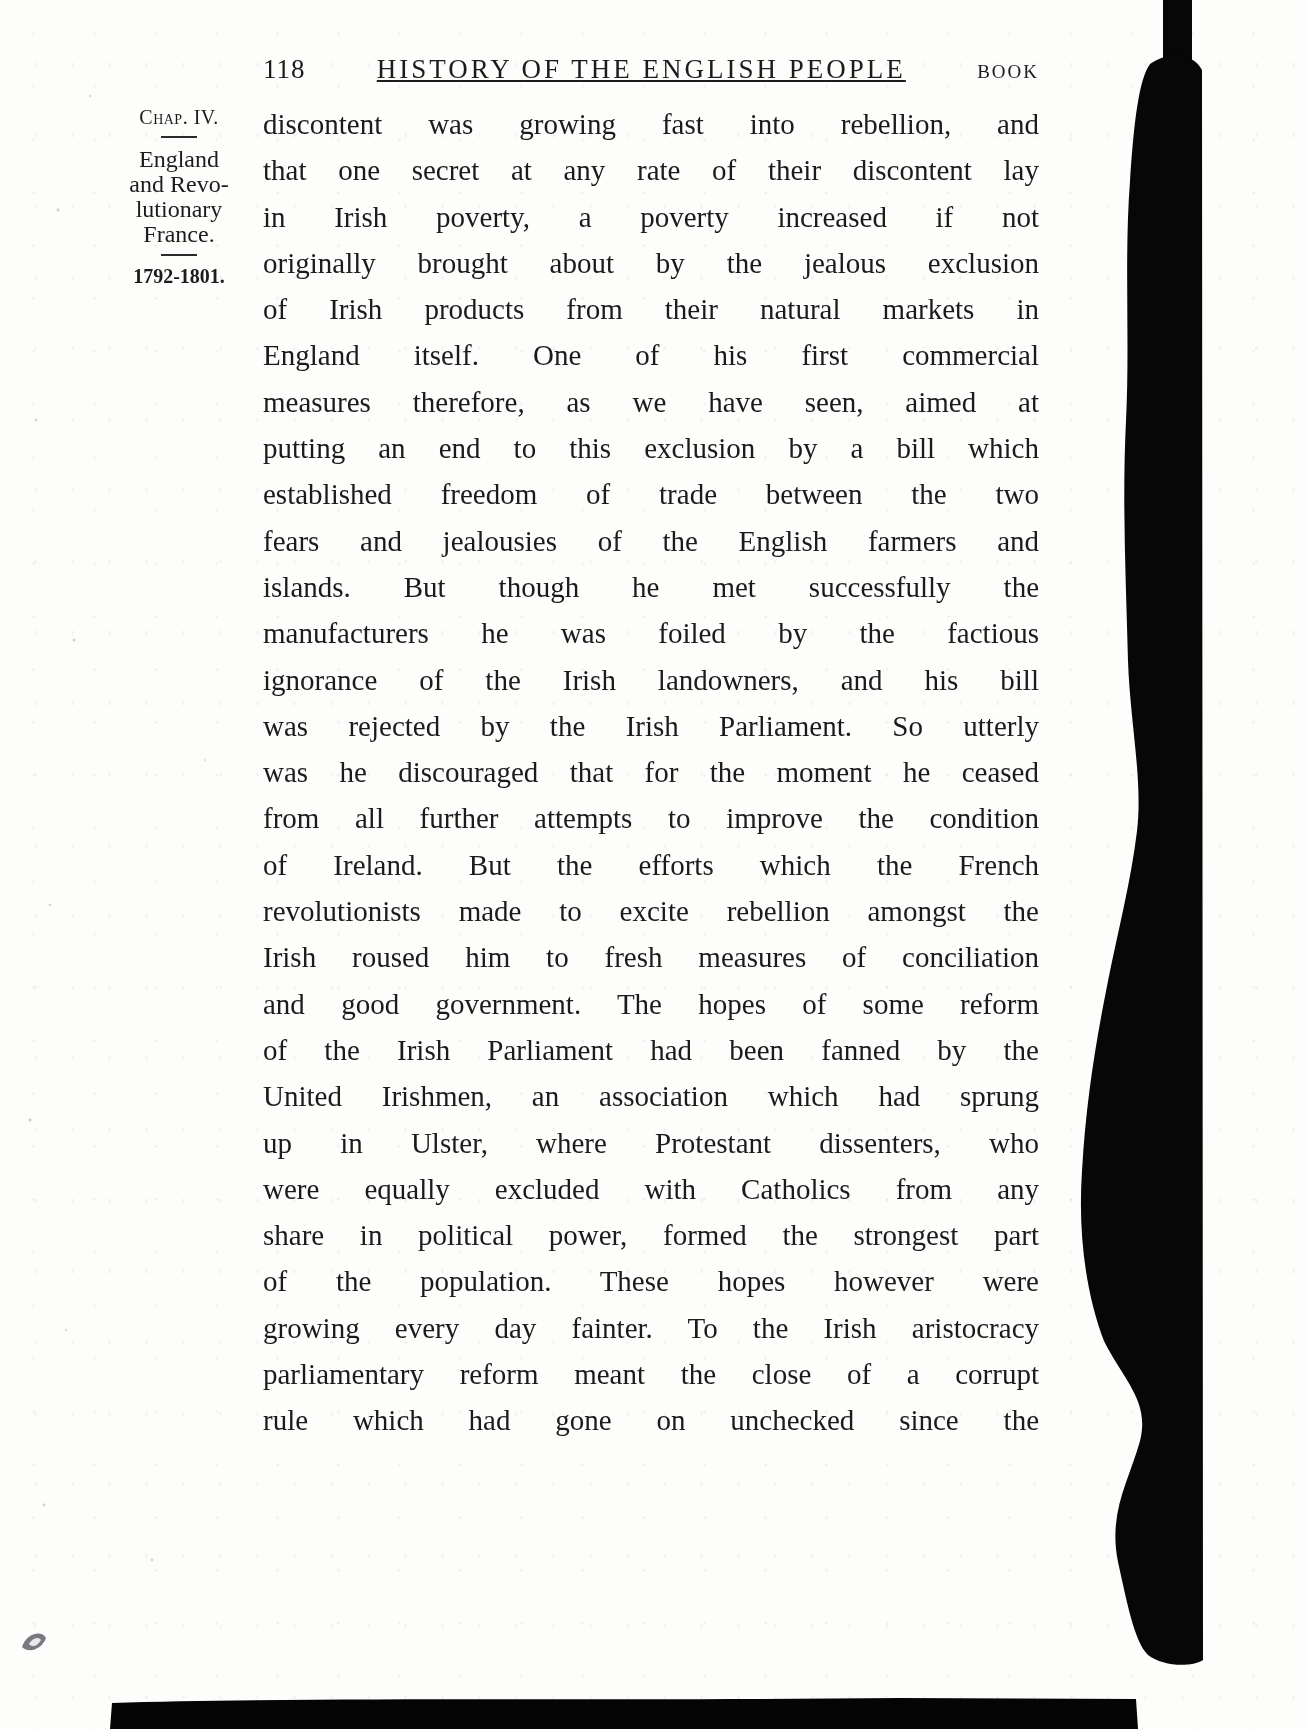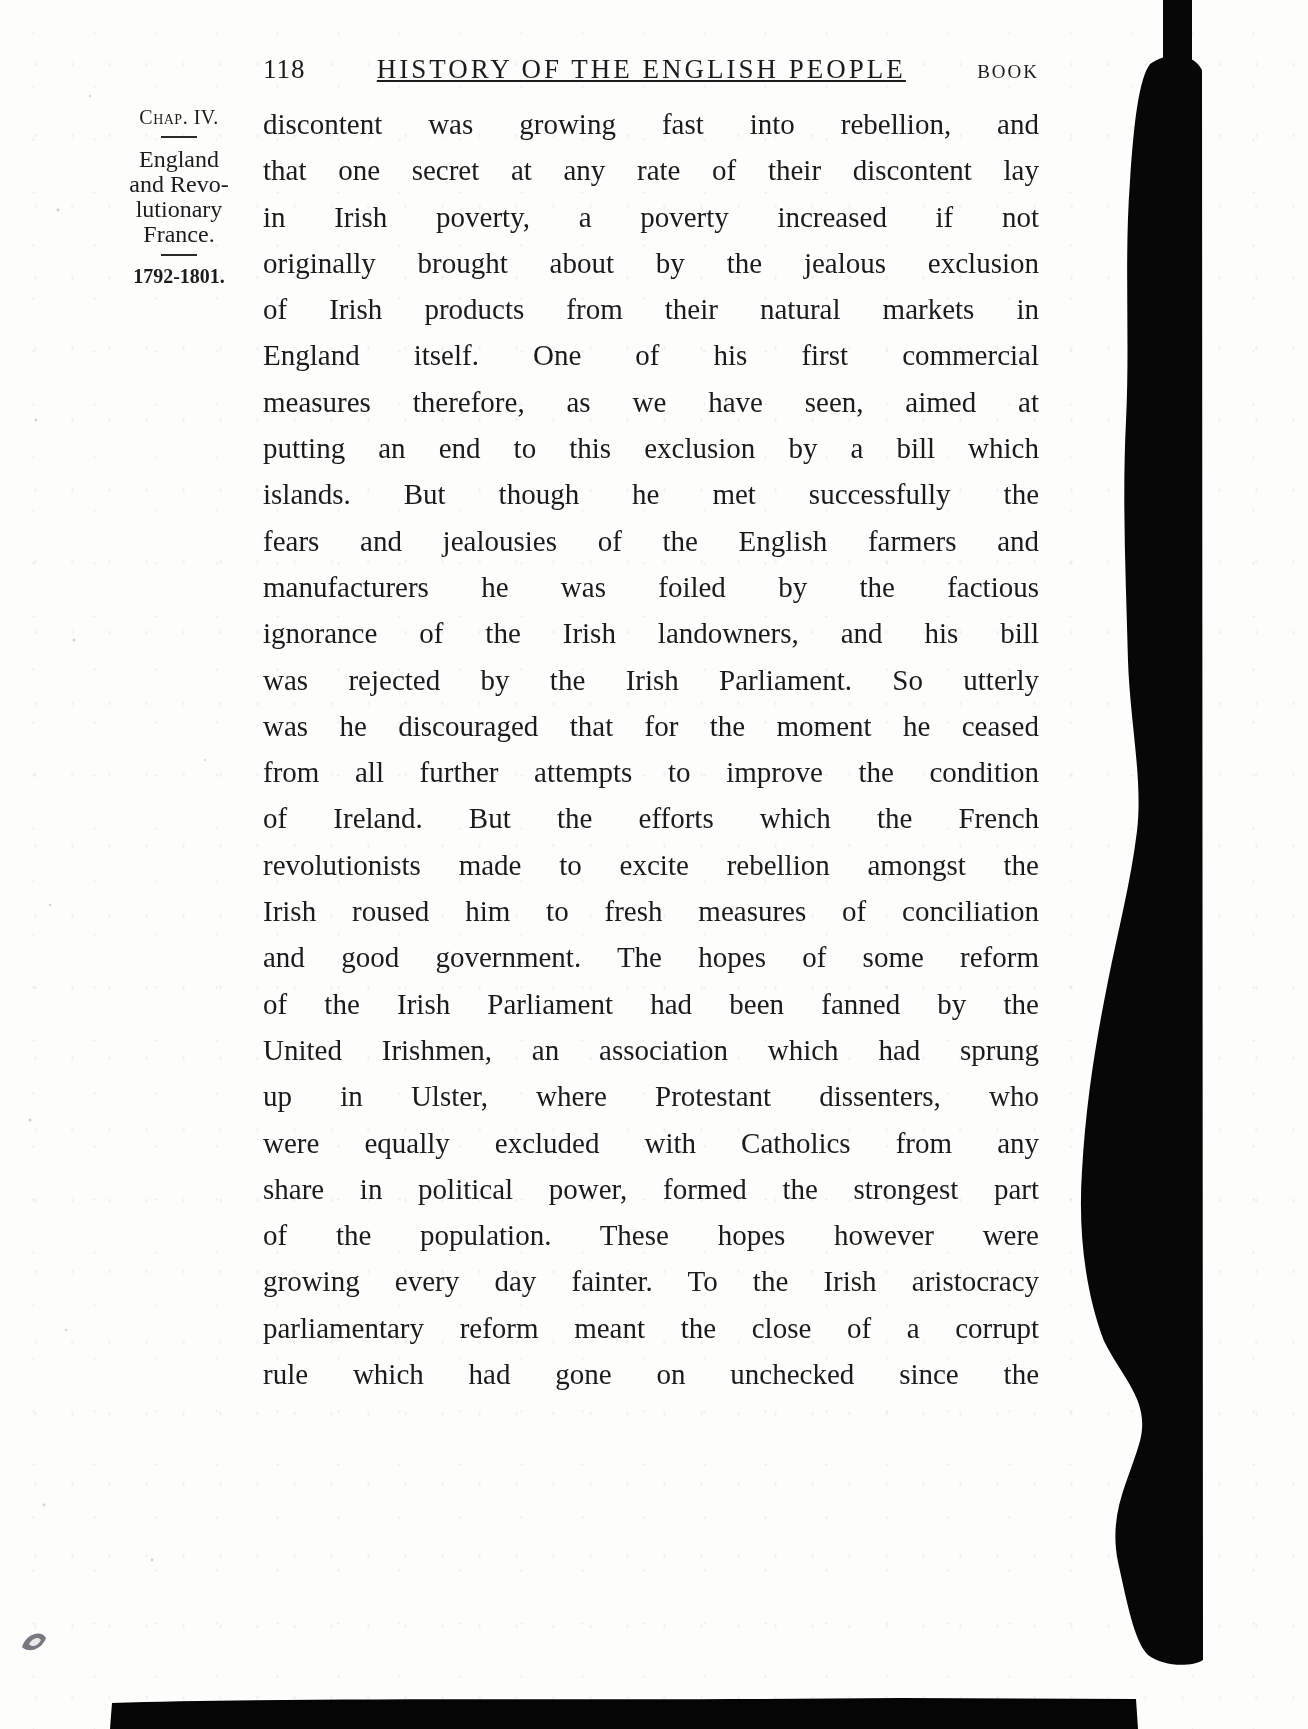--- a/index.html
+++ b/index.html
@@ -121,22 +121,23 @@
 
   <div class="body-text">
       <div class="body-line">discontent was growing fast into rebellion, and</div>
       <div class="body-line">that one secret at any rate of their discontent lay</div>
       <div class="body-line">in Irish poverty, a poverty increased if not</div>
       <div class="body-line">originally brought about by the jealous exclusion</div>
       <div class="body-line">of Irish products from their natural markets in</div>
       <div class="body-line">England itself.  One of his first commercial</div>
       <div class="body-line">measures therefore, as we have seen, aimed at</div>
       <div class="body-line">putting an end to this exclusion by a bill which</div>
+      <div class="body-line">established freedom of trade between the two</div>
+      <div class="body-line">fears and jealousies of the English farmers and</div>
       <div class="body-line">islands.  But though he met successfully the</div>
-      <div class="body-line">fears and jealousies of the English farmers and</div>
       <div class="body-line">manufacturers he was foiled by the factious</div>
       <div class="body-line">ignorance of the Irish landowners, and his bill</div>
       <div class="body-line">was rejected by the Irish Parliament.  So utterly</div>
       <div class="body-line">was he discouraged that for the moment he ceased</div>
       <div class="body-line">from all further attempts to improve the condition</div>
       <div class="body-line">of Ireland.  But the efforts which the French</div>
       <div class="body-line">revolutionists made to excite rebellion amongst the</div>
       <div class="body-line">Irish roused him to fresh measures of conciliation</div>
       <div class="body-line">and good government.  The hopes of some reform</div>
       <div class="body-line">of the Irish Parliament had been fanned by the</div>

